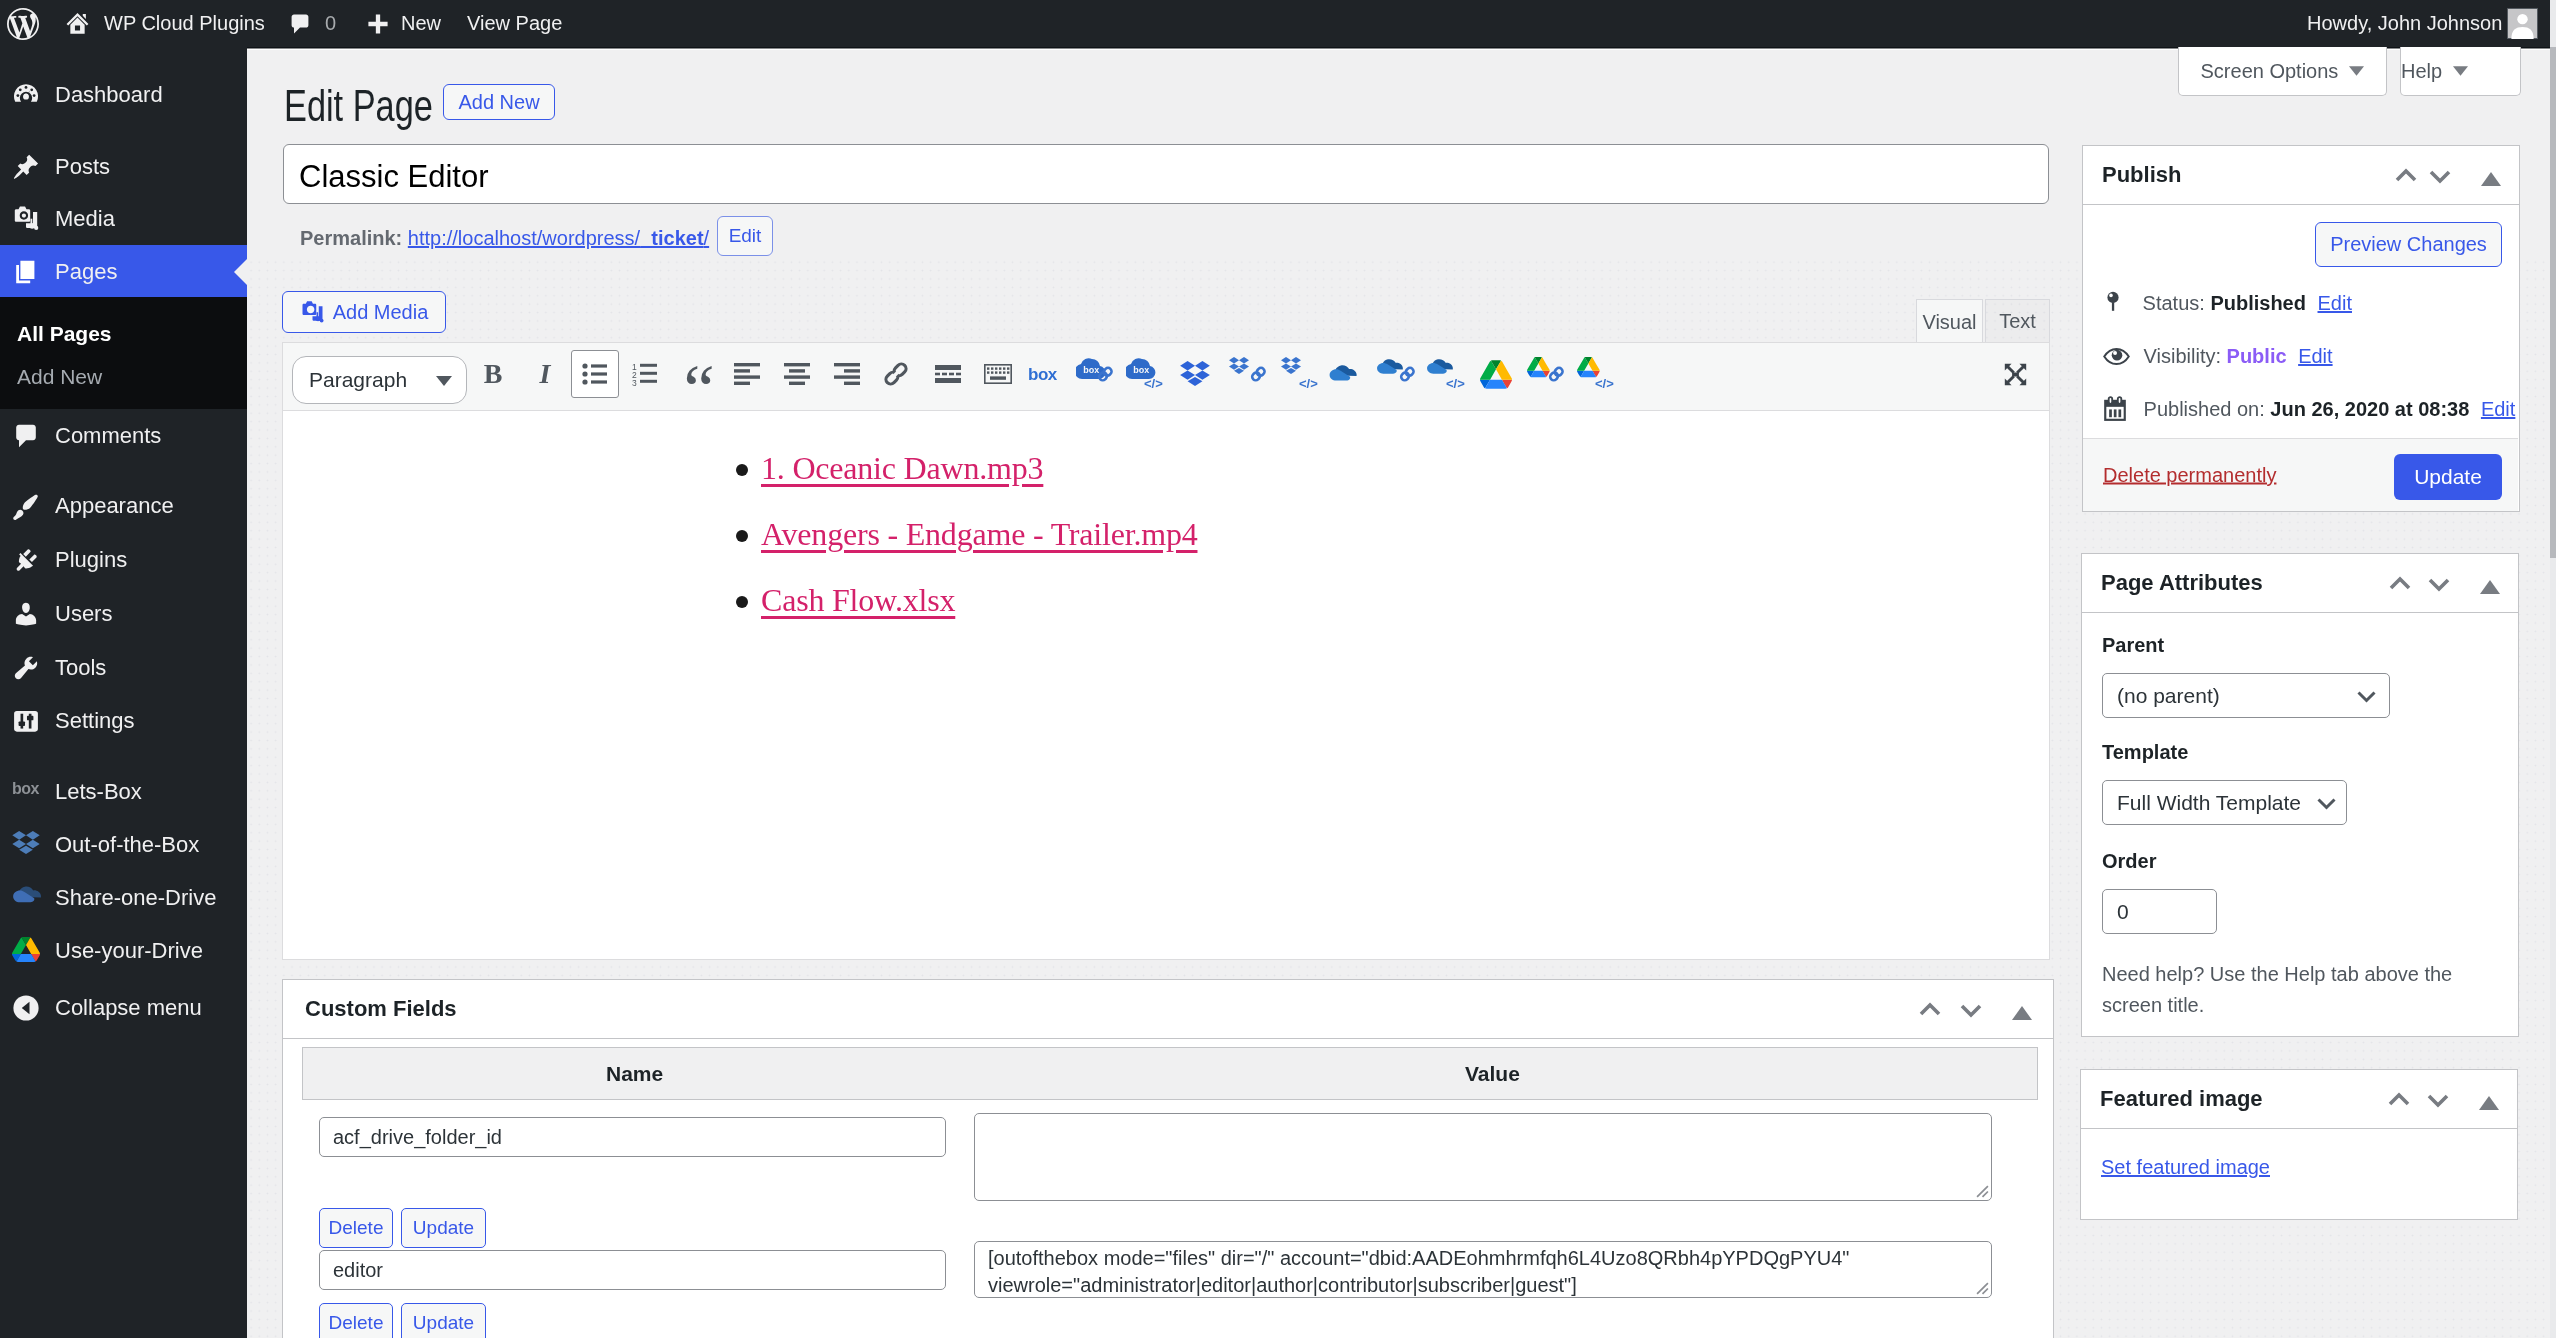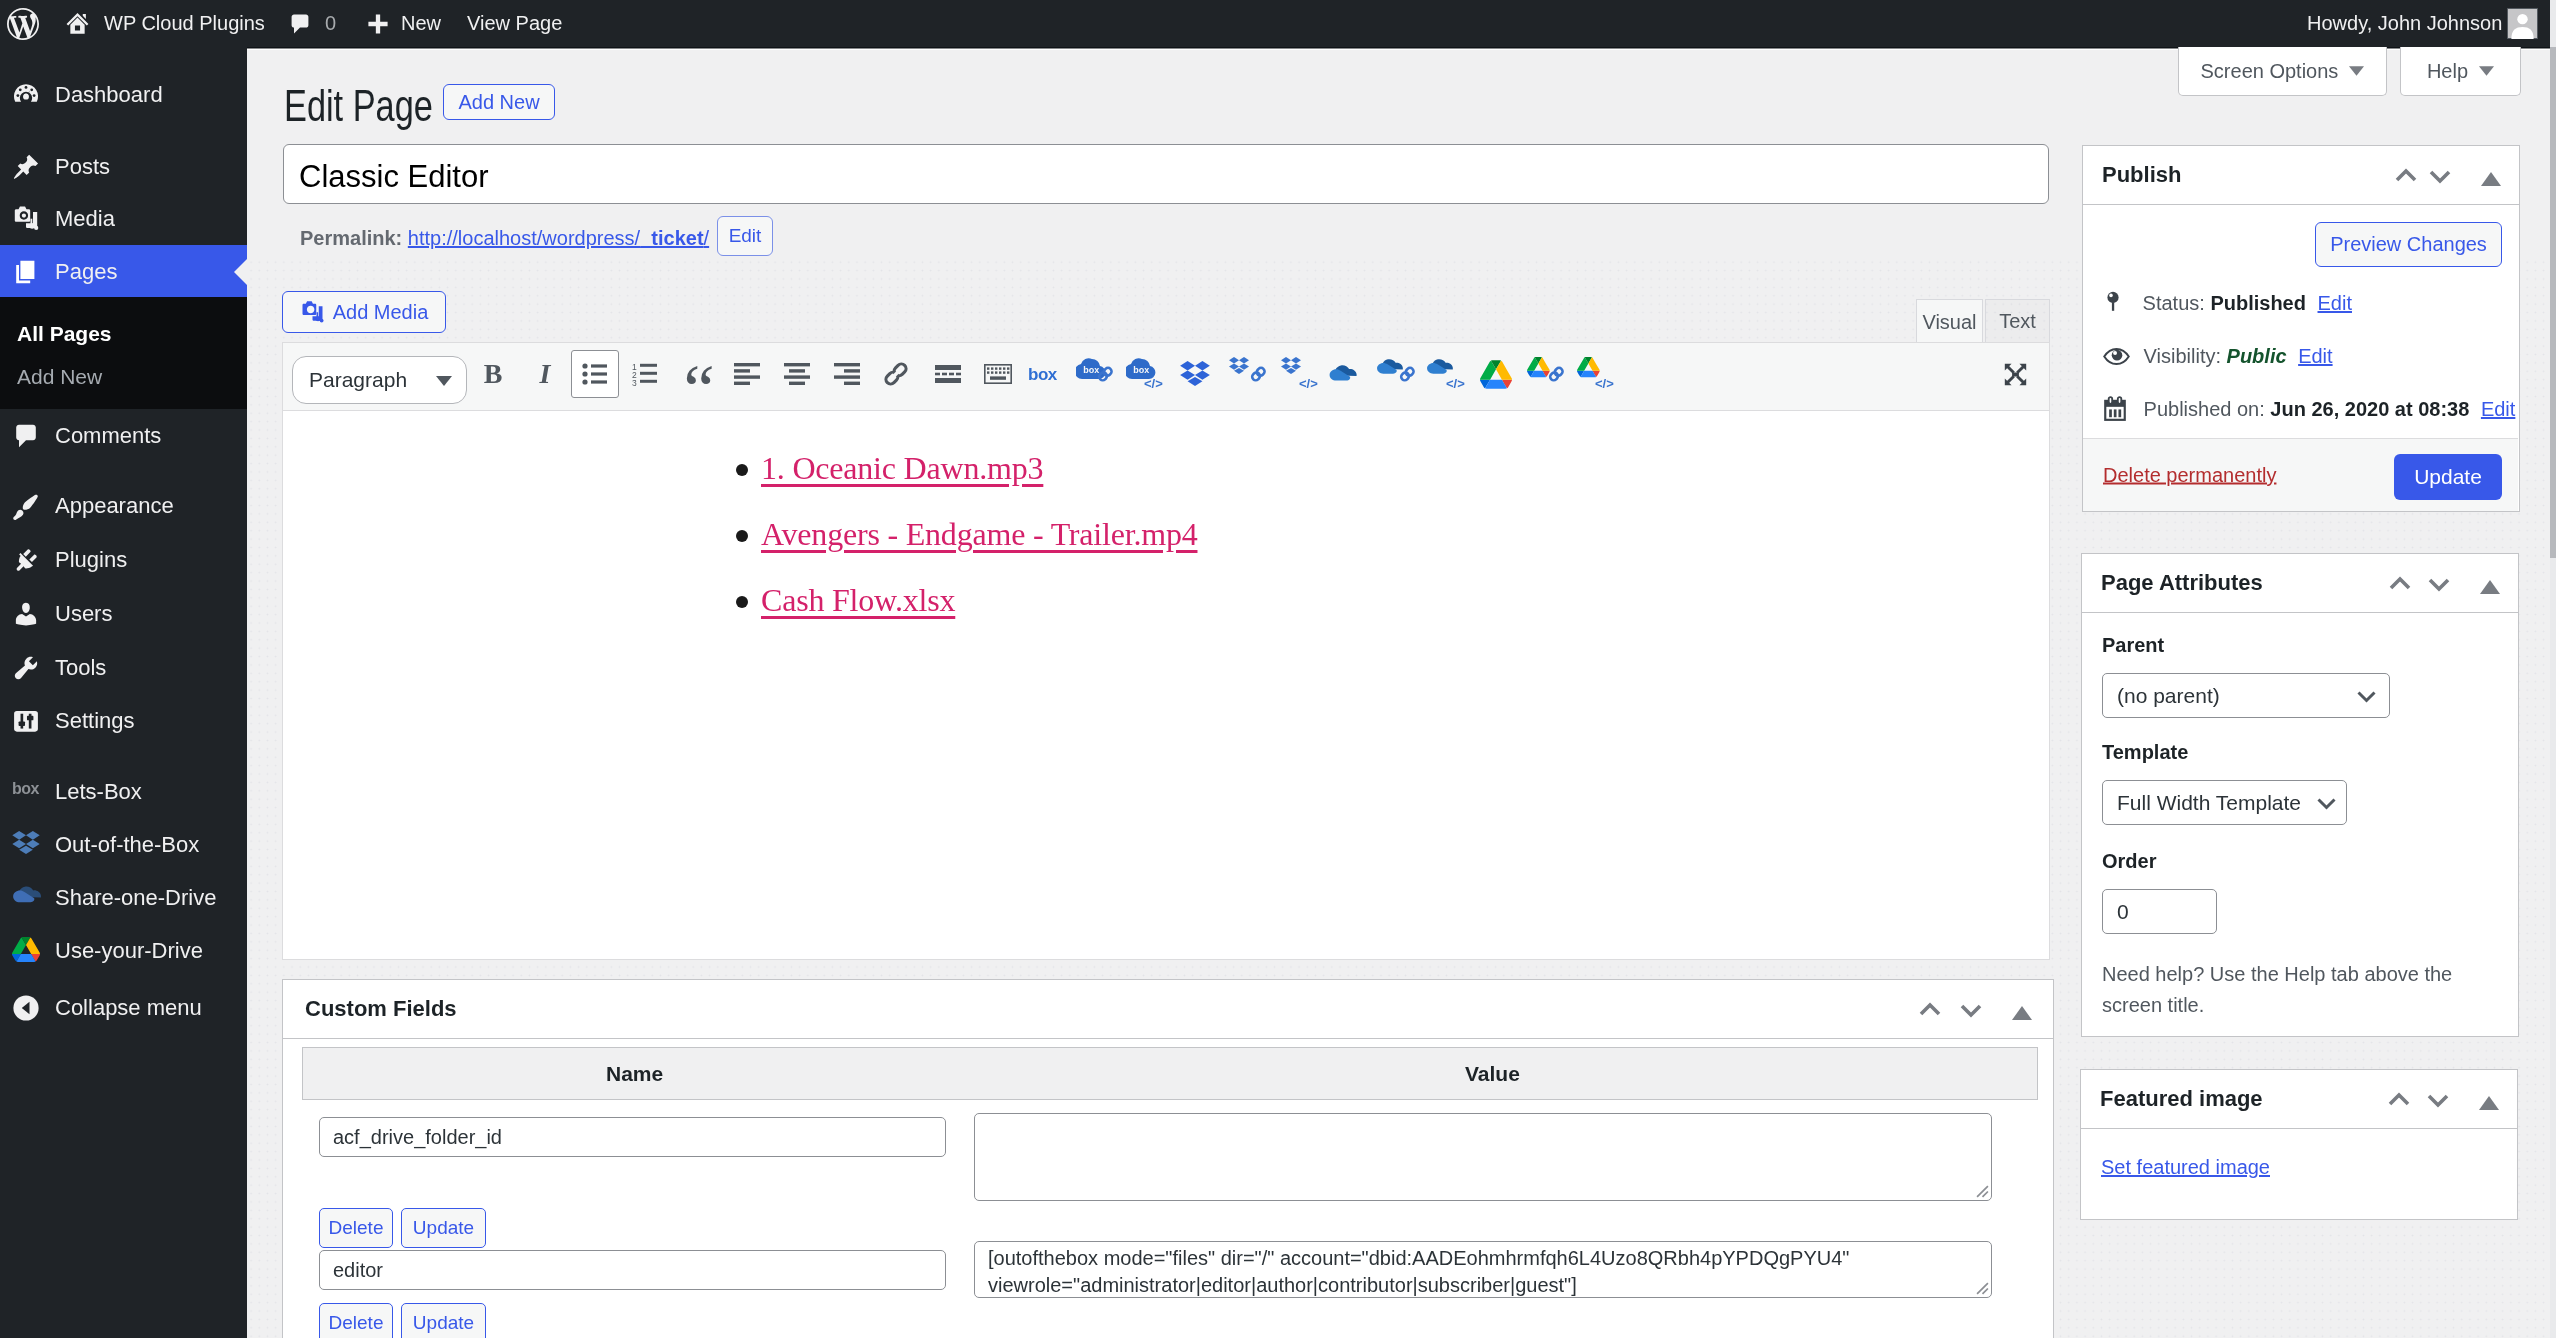--- a/index.html
+++ b/index.html
@@ -577,21 +577,21 @@
     <div class="btn3" style="left:17px; top:256px; width:74px; height:40px;">Delete</div>
     <div class="btn3" style="left:99px; top:256px; width:85px; height:40px;">Update</div>
   </div>
 </div>
 
 <div class="abs" style="left:2178px; top:47px; width:209px; height:49px; background:#fff; border:1.5px solid #c3c4c7; border-top:none; border-radius:0 0 5px 5px; display:flex; align-items:center; justify-content:center; font-size:20px; color:#50575e;">
   Screen Options&nbsp;&nbsp;<svg width="15" height="10" viewBox="0 0 16 10">
       <path fill="#787c82" d="M0 0 L16 0 L8 10 Z"></path>
     </svg>
 </div>
-<div class="abs" style="left:2400px; top:47px; width:121px; height:49px; background:#fff; border:1.5px solid #c3c4c7; border-top:none; border-radius:0 0 5px 5px; display:flex; align-items:center; justify-content:center; font-size:20px; color:#50575e;">
+<div class="abs" style="left:2400px; top:47px; width:121px; height:49px; background:#fff; border:1.5px solid #c3c4c7; border-top:none; border-radius:0 0 5px 5px; display:flex; align-items:center; font-size:20px; color:#50575e;">
   Help&nbsp;&nbsp;<svg width="15" height="10" viewBox="0 0 16 10">
       <path fill="#787c82" d="M0 0 L16 0 L8 10 Z"></path>
     </svg>
 </div>
 
 <div class="postbox" style="left:2082px; top:145px; width:438px; height:367px;">
   <div class="pbh" style="height:59px;">
     <span class="t">Publish</span>
     <svg class="chev" style="left:310px; top:17px;" viewBox="0 0 26 26">
         <path d="M4 17 L13 8 L22 17" fill="none" stroke="#787c82" stroke-width="3.6"></path>
@@ -611,21 +611,21 @@
         <rect x="8.9" y="11.2" width="2.3" height="8.6" fill="#3c434a"></rect>
       </svg>
     Status: <b style="color:#1d2327;">Published</b> <span class="link" style="margin-left:6px;">Edit</span>
   </div>
   <div class="abs" style="left:20px; top:199px; font-size:20px; color:#50575e;">
     <svg width="27" height="19" viewBox="0 0 26 17" style="vertical-align:-3px; margin-right:8px;">
         <path d="M13 1.2 C7 1.2 3.2 5.4 1.2 8.5 C3.2 11.6 7 15.8 13 15.8 C19 15.8 22.8 11.6 24.8 8.5 C22.8 5.4 19 1.2 13 1.2 Z" fill="none" stroke="#3c434a" stroke-width="1.9"></path>
         <circle cx="13.5" cy="7.2" r="5.1" fill="#3c434a"></circle>
         <circle cx="11.6" cy="5.2" r="1.9" fill="#fff"></circle>
       </svg>
-    Visibility: <b style="color:#14532d;font-style:italic;">Public</b> <span class="link" style="margin-left:6px;">Edit</span>
+    Visibility: <b style="color:#8b5cf6;">Public</b> <span class="link" style="margin-left:6px;">Edit</span>
   </div>
   <div class="abs" style="left:20px; top:250px; font-size:20px; color:#50575e;">
     <svg width="24" height="26" viewBox="0 0 22 24" style="vertical-align:-6px; margin-right:11px;">
         <rect x="2" y="4.5" width="18" height="17.5" fill="#fff" stroke="#3c434a" stroke-width="2"></rect>
         <rect x="2" y="4.5" width="18" height="5.5" fill="#3c434a"></rect>
         <rect x="5.2" y="1" width="3.2" height="6.2" rx="1.6" fill="#fff" stroke="#3c434a" stroke-width="1.7"></rect>
         <rect x="13.6" y="1" width="3.2" height="6.2" rx="1.6" fill="#fff" stroke="#3c434a" stroke-width="1.7"></rect>
         <rect x="5.6" y="12.4" width="2.5" height="7.2" fill="#3c434a"></rect>
         <rect x="9.9" y="12.4" width="2.5" height="7.2" fill="#3c434a"></rect>
         <rect x="14.2" y="12.4" width="2.5" height="7.2" fill="#3c434a"></rect>

